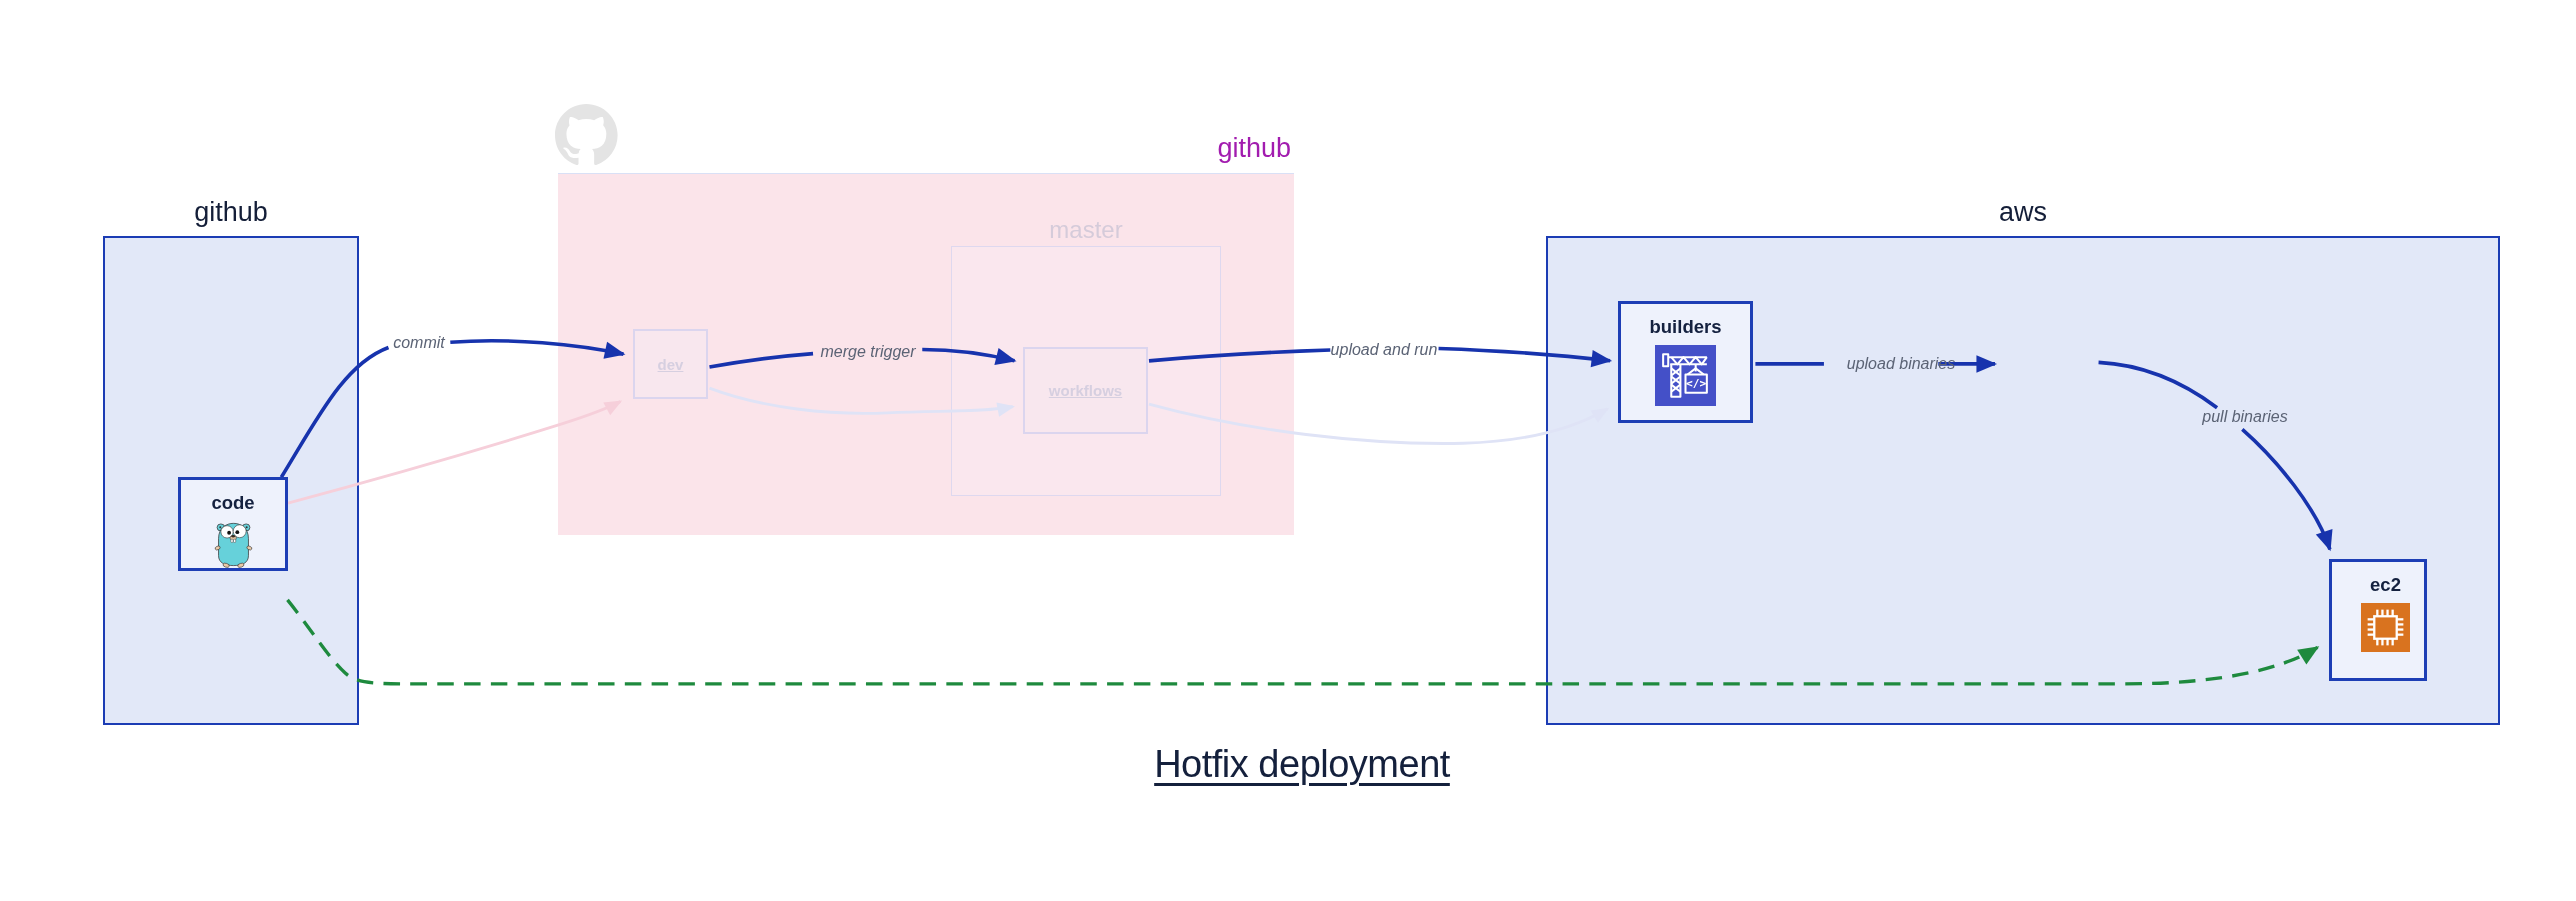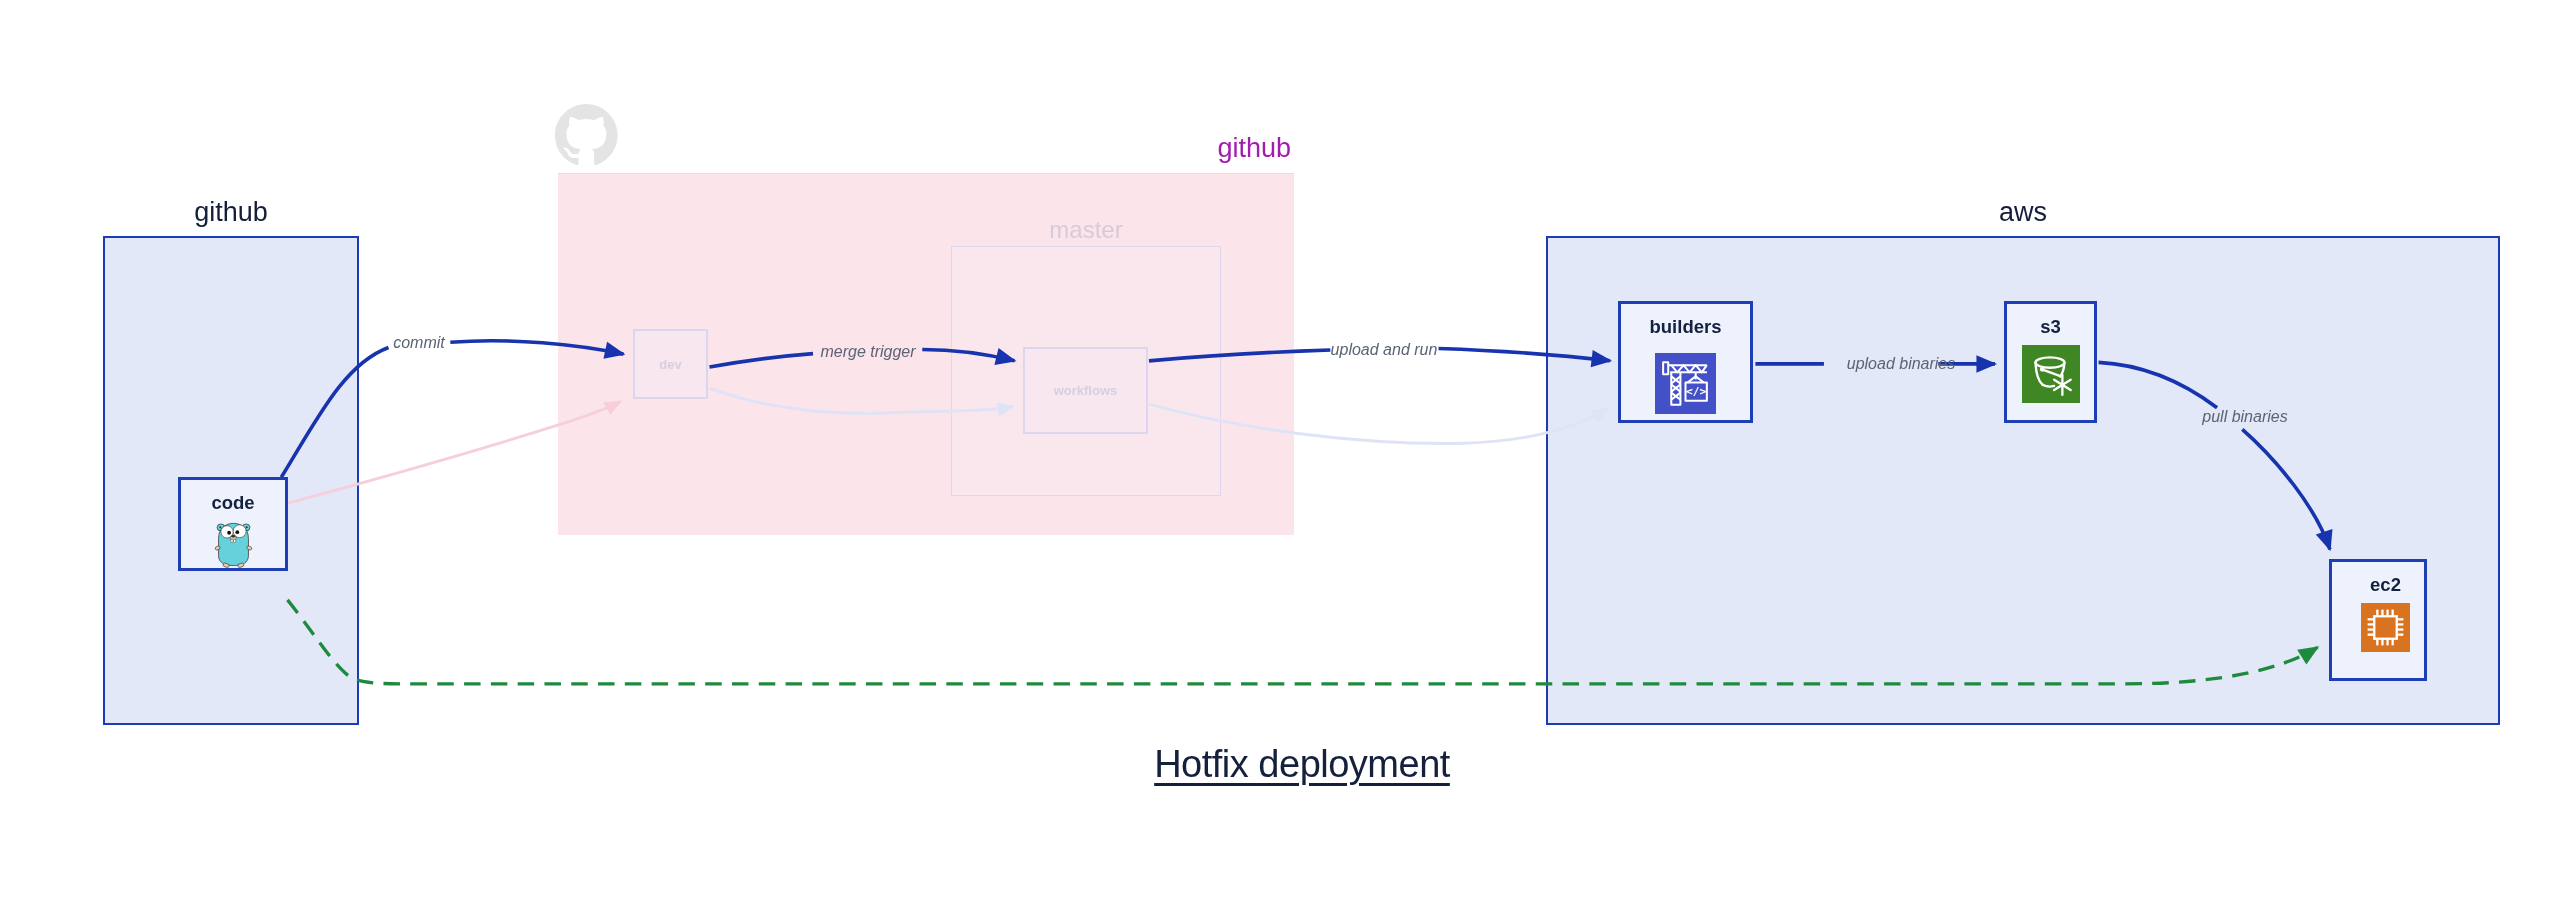--- a/index.html
+++ b/index.html
@@ -29,21 +29,21 @@
   }
   .node-label{
     color:#14213f;font-weight:bold;font-size:18.5px;line-height:1;
     margin-top:14.4px;white-space:nowrap;
   }
   .node-icon{margin-top:8.2px;}
   .node.faded{
     background:#f8e7ee;border:2.1px solid #dbd5ee;
     justify-content:center;
   }
-  .node.faded .node-label{color:#d6cfe0;margin-top:0;font-size:13px;}
+  .node.faded .node-label{color:#d6cfe0;margin-top:0;font-size:15px;text-decoration:underline;}
   
   svg.edges{position:absolute;left:0;top:0;z-index:1;}
   
   .edge-label{
     position:absolute;z-index:3;
     color:#5b6375;font-size:16px;font-style:italic;line-height:1;
     transform:translate(-50%,-50%);white-space:nowrap;
   }
   
   .title{
@@ -150,58 +150,39 @@
   </div>
 
   <div class="node faded" style="left:633px;top:329px;width:75px;height:70px;">
     <div class="node-label">dev</div>
   </div>
 
   <div class="node faded" style="left:1023px;top:347px;width:125px;height:87px;">
     <div class="node-label">workflows</div>
   </div>
 
-  <div class="node" style="left:1618px;top:301px;width:135px;height:122px;gap:8px;">
+  <div class="node" style="left:1618px;top:301px;width:135px;height:122px;">
     <div class="node-label">builders</div>
     <svg class="node-icon" width="61" height="61" viewBox="0 0 120 120">
       <rect width="120" height="120" fill="#4450c8"></rect>
       <g stroke="#fff" stroke-width="4" fill="none" stroke-linejoin="round">
         <rect x="16" y="18" width="10" height="24"></rect>
         <path d="M26 24 H102"></path>
         <path d="M30 38 H102"></path>
         <path d="M32 24 L44 38 L56 24 L68 38 L80 24 L92 38 L102 24"></path>
         <path d="M32 38 V102 H50 V38"></path>
         <path d="M32 46 L50 60 M50 46 L32 60 M32 62 L50 76 M50 62 L32 76 M32 78 L50 92 M50 78 L32 92"></path>
         <path d="M80 38 V52"></path>
         <path d="M64 58 L80 46 L96 58"></path>
         <rect x="60" y="58" width="42" height="36"></rect>
       </g>
       <text x="81" y="83" fill="#fff" font-size="22" font-weight="bold" text-anchor="middle" font-family="DejaVu Sans Mono, monospace">&lt;/&gt;</text>
     </svg>
   </div>
 
-  <div class="node" style="left:2004px;top:301px;width:93px;height:122px;">
-    <div class="node-label">s3</div>
-    <svg class="node-icon" width="58" height="58" viewBox="0 0 112 112">
-      <rect width="112" height="112" fill="#3f8624"></rect>
-      <g stroke="#fff" stroke-width="4.5" fill="none" stroke-linecap="round">
-        <ellipse cx="54" cy="34" rx="28" ry="10"></ellipse>
-        <path d="M26 34 C27 54 32 70 40 77"></path>
-        <path d="M82 34 C81.5 44 79 53 74 61"></path>
-        <path d="M40 77 C46 80 55 81 62 79"></path>
-        <line x1="41" y1="48" x2="74" y2="60"></line>
-      </g>
-      <circle cx="39" cy="47" r="4.5" fill="#fff"></circle>
-      <g stroke="#fff" stroke-width="4.5" stroke-linecap="round">
-        <line x1="78" y1="58" x2="78" y2="96"></line>
-        <line x1="62" y1="67" x2="94" y2="87"></line>
-        <line x1="94" y1="67" x2="62" y2="87"></line>
-      </g>
-    </svg>
-  </div>
 
   <div class="node" style="left:2329px;top:559px;width:98px;height:122px;padding-left:15px;">
     <div class="node-label">ec2</div>
     <svg class="node-icon" width="49" height="49" viewBox="0 0 96 96">
       <rect width="96" height="96" fill="#d9731f"></rect>
       <rect x="26" y="26" width="44" height="44" fill="none" stroke="#fff" stroke-width="4.5"></rect>
       <g stroke="#fff" stroke-width="4.5">
         <line x1="32" y1="13" x2="32" y2="26"></line>
           <line x1="42" y1="13" x2="42" y2="26"></line>
           <line x1="52" y1="13" x2="52" y2="26"></line>

